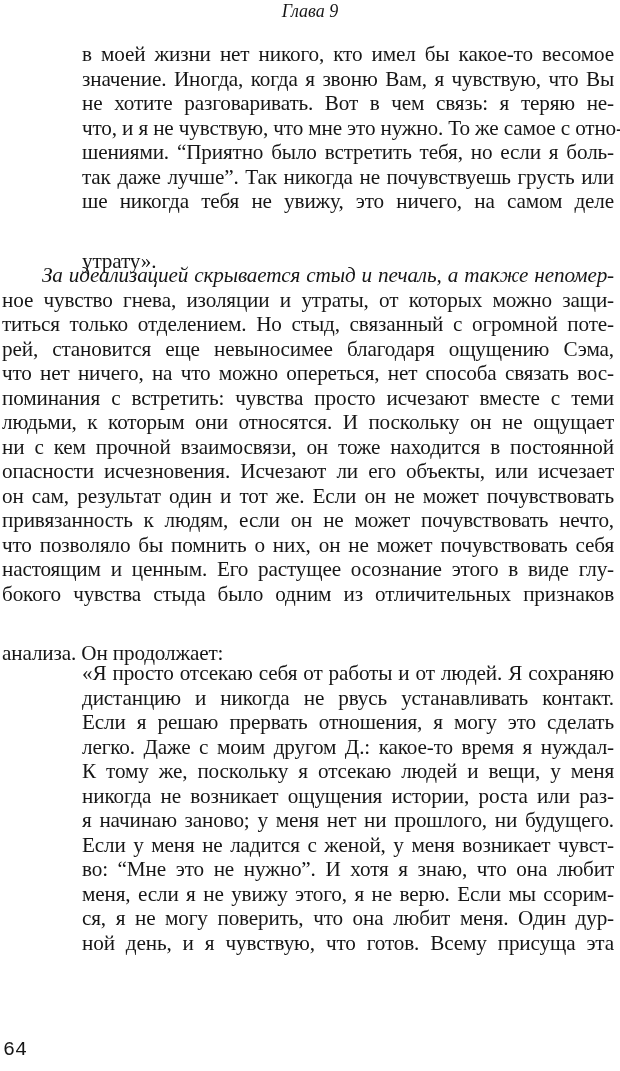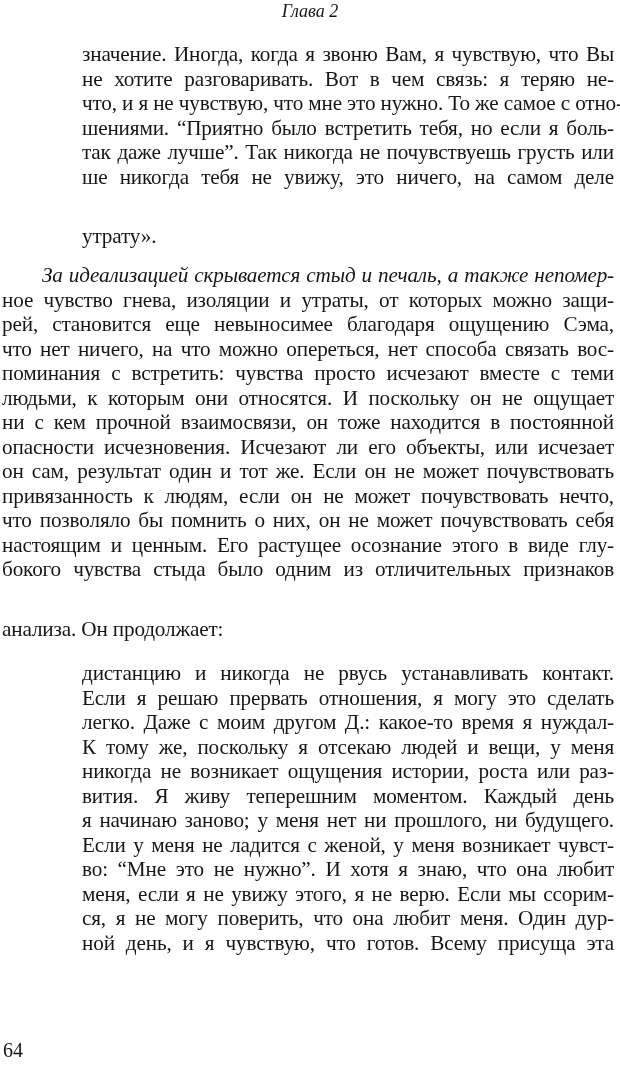--- a/index.html
+++ b/index.html
@@ -63,61 +63,64 @@
     left: 82px;
     top: 661px;
     width: 532px;
   }
   .folio {
     position: absolute;
     left: 3px;
     top: 1039px;
     font-size: 20px;
     line-height: 22px;
+    font-family: Liberation Mono, monospace;
   }
 </style>
 </head>
 <body>
 
-<div class="running-head">Глава 2</div>
+<div class="running-head">Глава 9</div>
 
 <div class="block quote-1">
+  <span class="line">в моей жизни нет никого, кто имел бы какое-то весомое</span>
   <span class="line">значение. Иногда, когда я звоню Вам, я чувствую, что Вы</span>
   <span class="line">не хотите разговаривать. Вот в чем связь: я теряю не-</span>
   <span class="line">что, и я не чувствую, что мне это нужно. То же самое с отно-</span>
   <span class="line">шениями. “Приятно было встретить тебя, но если я боль-</span>
   <span class="line">так даже лучше”. Так никогда не почувствуешь грусть или</span>
   <span class="line">ше никогда тебя не увижу, это ничего, на самом деле</span>
   <span class="line last">утрату».</span>
 </div>
 
 <div class="block para-1">
   <span class="line indent">За идеализацией скрывается стыд и печаль, а также непомер-</span>
   <span class="line">ное чувство гнева, изоляции и утраты, от которых можно защи-</span>
+  <span class="line">титься только отделением. Но стыд, связанный с огромной поте-</span>
   <span class="line">рей, становится еще невыносимее благодаря ощущению Сэма,</span>
   <span class="line">что нет ничего, на что можно опереться, нет способа связать вос-</span>
   <span class="line">поминания с встретить: чувства просто исчезают вместе с теми</span>
   <span class="line">людьми, к которым они относятся. И поскольку он не ощущает</span>
   <span class="line">ни с кем прочной взаимосвязи, он тоже находится в постоянной</span>
   <span class="line">опасности исчезновения. Исчезают ли его объекты, или исчезает</span>
   <span class="line">он сам, результат один и тот же. Если он не может почувствовать</span>
   <span class="line">привязанность к людям, если он не может почувствовать нечто,</span>
   <span class="line">что позволяло бы помнить о них, он не может почувствовать себя</span>
   <span class="line">настоящим и ценным. Его растущее осознание этого в виде глу-</span>
   <span class="line">бокого чувства стыда было одним из отличительных признаков</span>
   <span class="line last">анализа. Он продолжает:</span>
 </div>
 
 <div class="block quote-2">
+  <span class="line">«Я просто отсекаю себя от работы и от людей. Я сохраняю</span>
   <span class="line">дистанцию и никогда не рвусь устанавливать контакт.</span>
   <span class="line">Если я решаю прервать отношения, я могу это сделать</span>
   <span class="line">легко. Даже с моим другом Д.: какое-то время я нуждал-</span>
   <span class="line">К тому же, поскольку я отсекаю людей и вещи, у меня</span>
   <span class="line">никогда не возникает ощущения истории, роста или раз-</span>
-  <span class="line">вития. Я живу теперешним моментом. Каждый день</span>
   <span class="line">я начинаю заново; у меня нет ни прошлого, ни будущего.</span>
   <span class="line">Если у меня не ладится с женой, у меня возникает чувст-</span>
   <span class="line">во: “Мне это не нужно”. И хотя я знаю, что она любит</span>
   <span class="line">меня, если я не увижу этого, я не верю. Если мы ссорим-</span>
   <span class="line">ся, я не могу поверить, что она любит меня. Один дур-</span>
   <span class="line">ной день, и я чувствую, что готов. Всему присуща эта</span>
 </div>
 
 <div class="folio">64</div>
 

